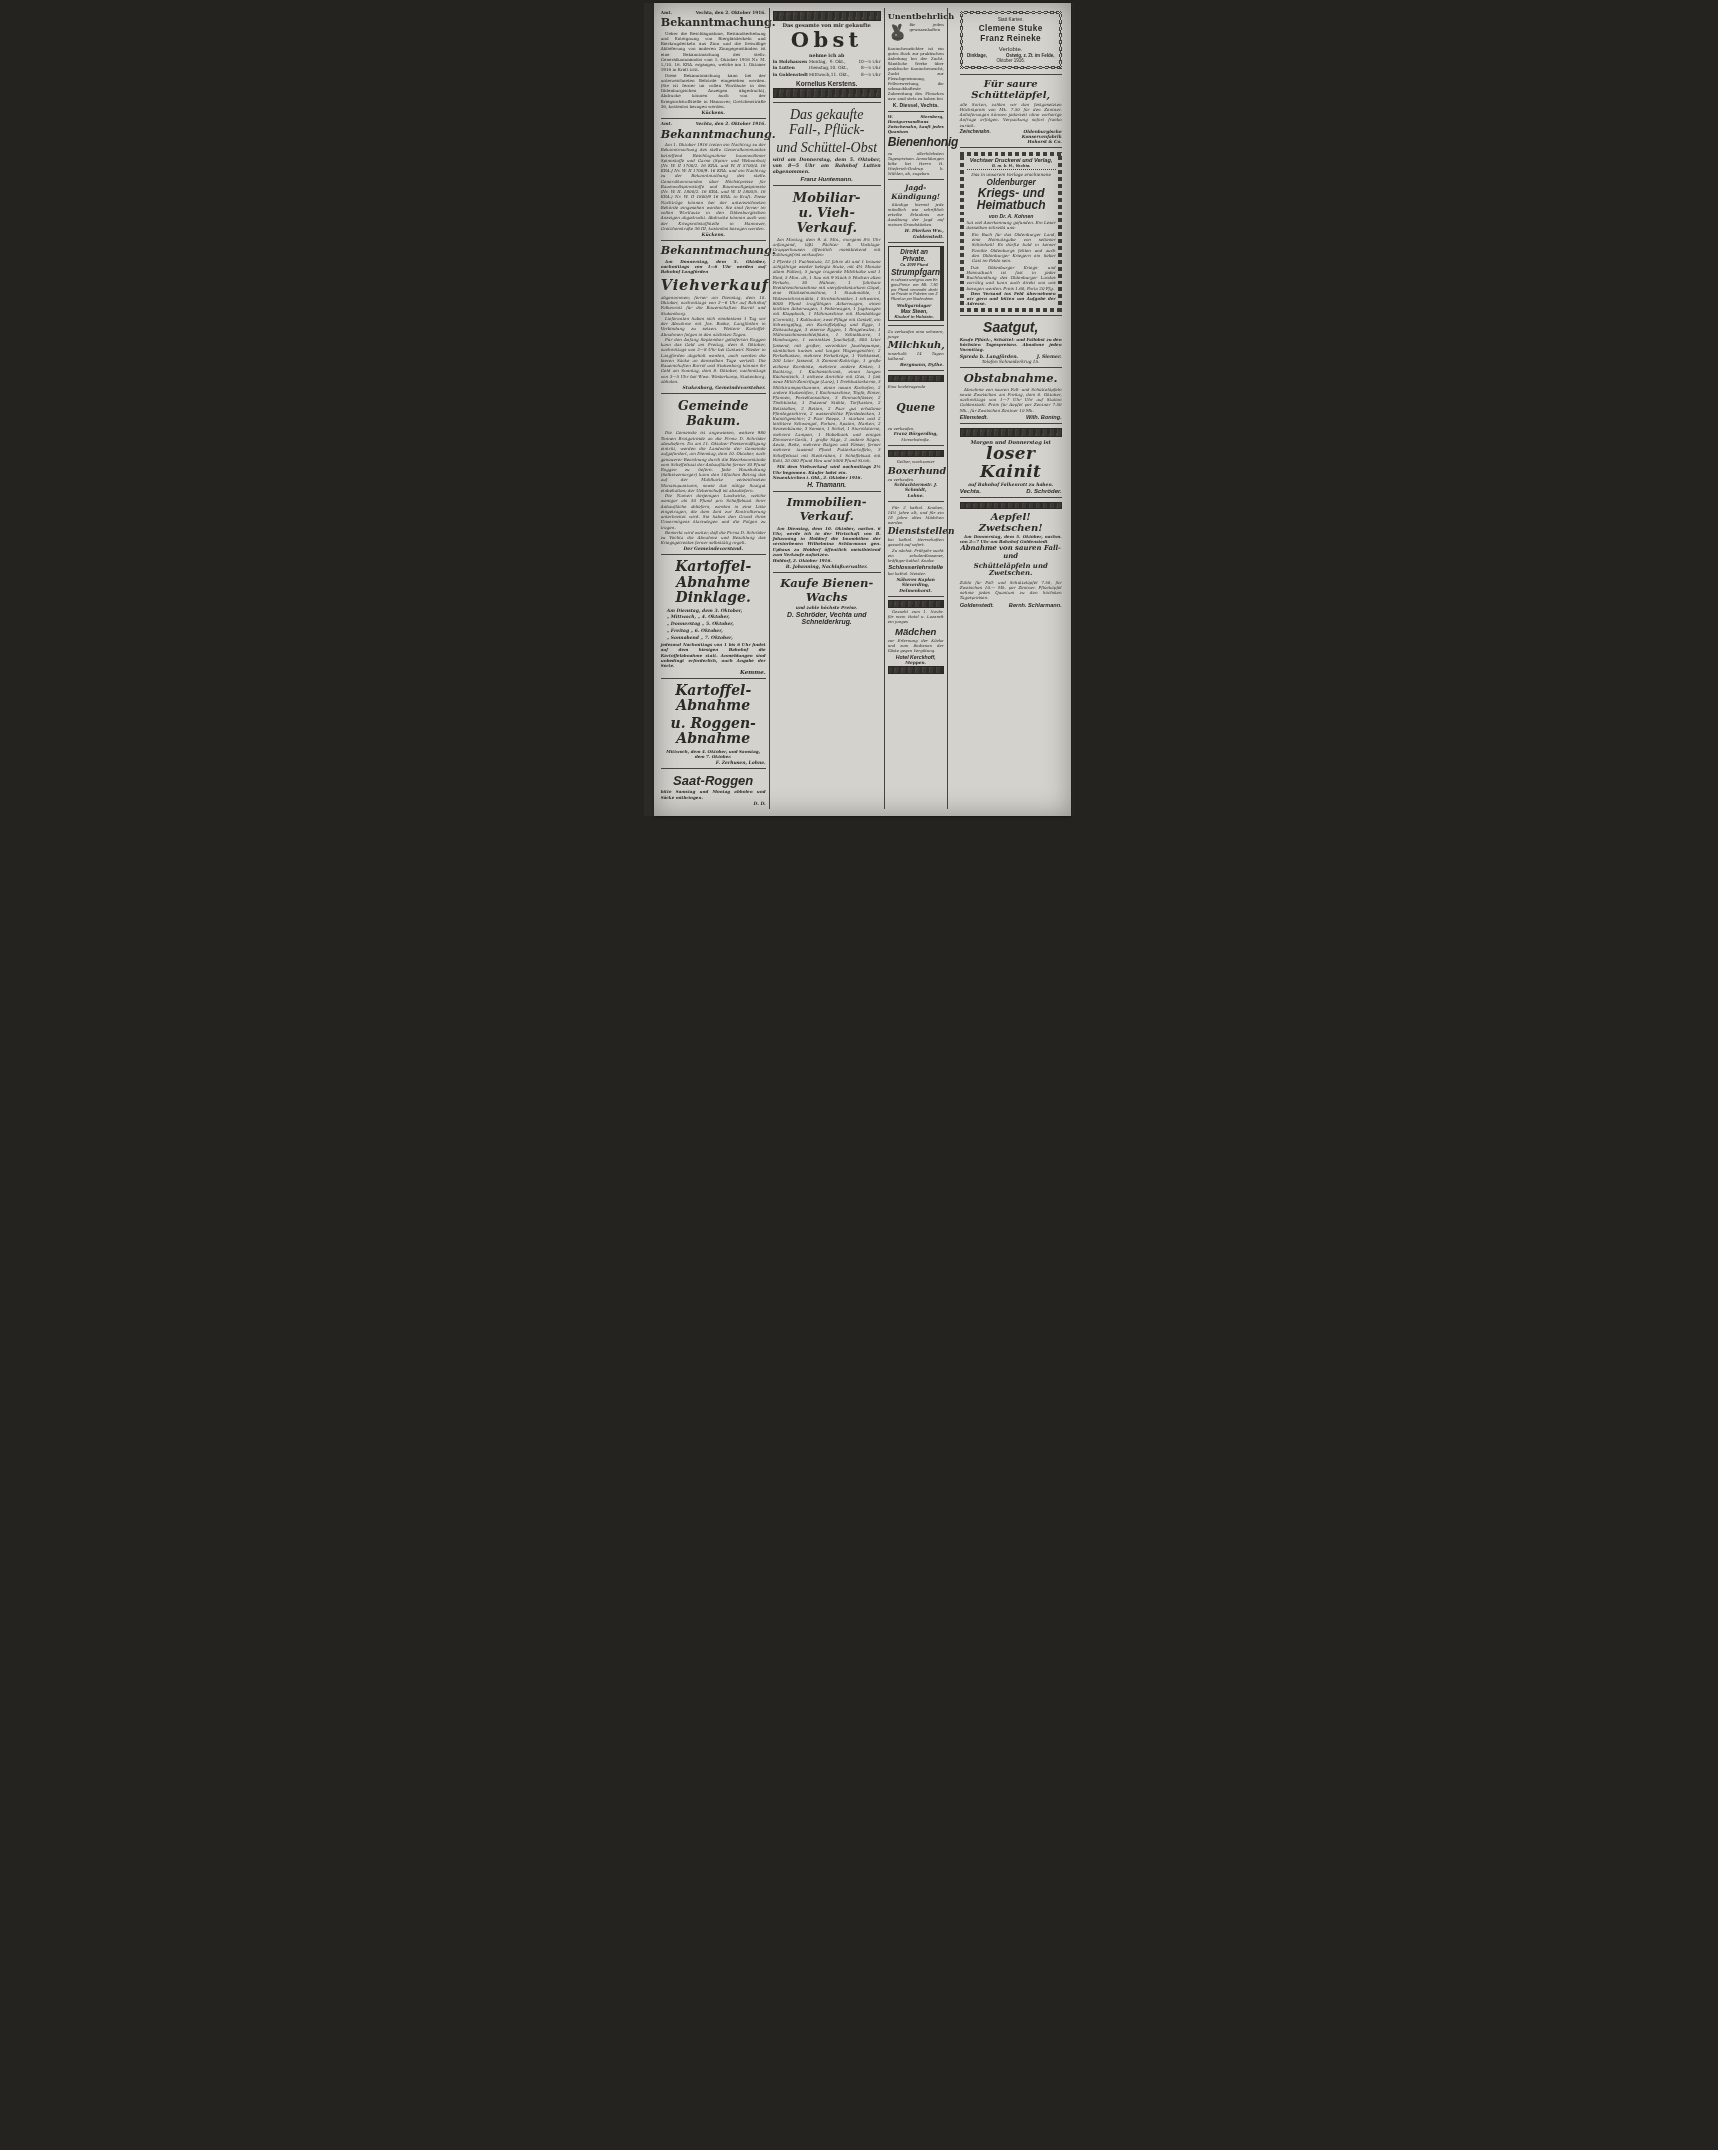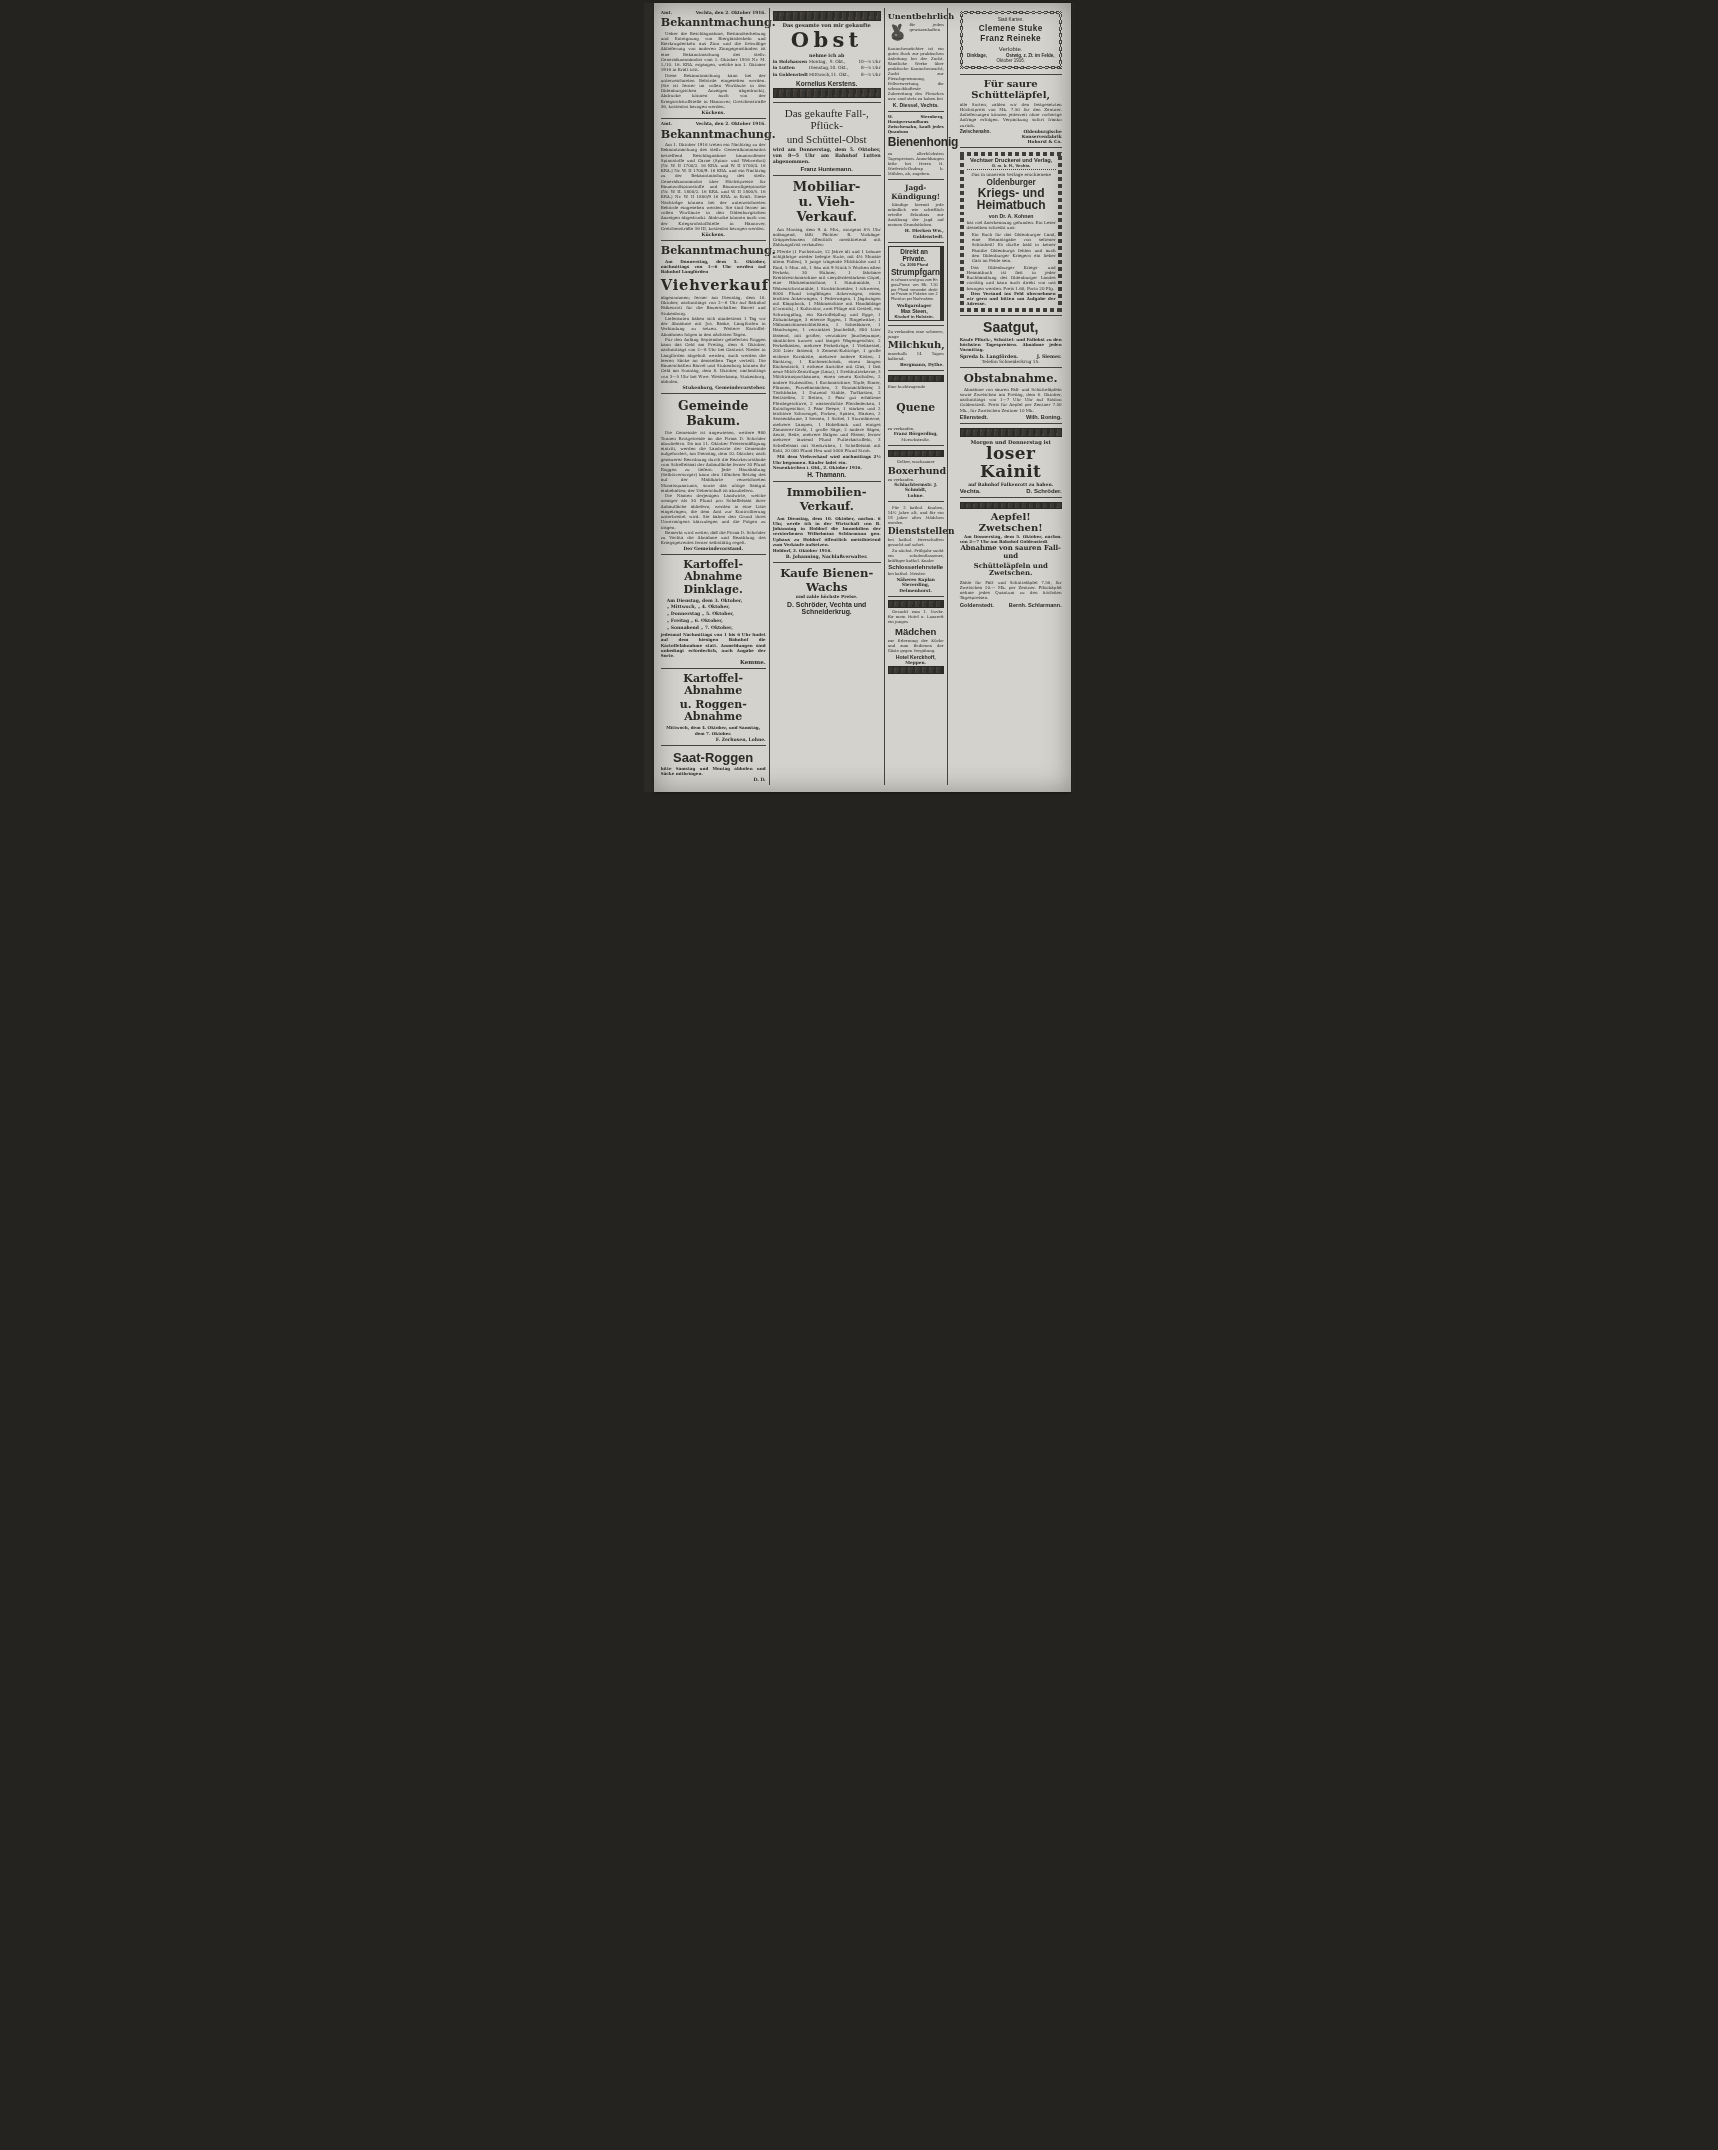--- a/index.html
+++ b/index.html
@@ -9,34 +9,34 @@
     position:relative; margin:3.4px 3.4px 8.6px 10.3px; background:#d3d2cd;
     color:#2b2a27; box-shadow: inset 0 0 26px rgba(60,58,52,.45), 0.9px 1.3px 3.4px rgba(0,0,0,.6);
     padding:4.3px 3.4px 6.9px 3.4px;
   }
   .cols { display:flex; align-items:stretch; }
   .col { padding:0 3px; }
   .col + .col { border-left:0.6px solid #45433f; }
   .c1 { width:105px; } .c2 { width:108px; } .c3 { width:56px; } .c4 { width:102px;padding-left:12px; }
 
   .ad { padding:2.2px 0 3px 0; }
-  .ad + .ad { border-top:0.6px solid #45433f; }
+  .ad + .ad { border-top:0.6px solid #45433f;font-style:italic; }
 
   .body-txt { font-size:4.1px; line-height:1.28; text-align:justify; }
   .body-txt.indent { text-indent:4.3px; }
   .c3 .body-txt { font-size:3.9px; }
   .center { text-align:center; }
   .right { text-align:right; }
   .bold { font-weight:bold; }
   .sans { font-family:"Liberation Sans", sans-serif; }
 
   .dateline { display:flex; justify-content:space-between; font-size:4.3px; margin-bottom:0.9px; }
   .hl { font-weight:bold; text-align:center; }
   .hl-xl { font-size:11.2px; line-height:1.1; margin:1.3px 0 2.2px; }
-  .hl-lg { font-size:11px; line-height:1.12; margin:1.3px 0 1.7px; }
+  .hl-lg { font-size:14px; line-height:1.12; margin:1.3px 0 1.7px; }
   .hl-md { font-size:6.9px; line-height:1.15; margin:0.9px 0 1.3px; }
   .hl-huge { font-size:14.6px; letter-spacing:0.9px; margin:1.7px 0; }
   .sig { font-size:4.5px; font-weight:bold; text-align:right; margin-top:0.9px; }
   .sig-center { text-align:center; }
   .sig-row { display:flex; justify-content:space-between; font-size:4.7px; font-weight:bold; margin-top:1.3px; }
 
   .bar-mottled { height:5.6px; margin:1.3px 0;
     background: repeating-linear-gradient(97deg,#3b3935 0 3px,#2f2d2a 3px 5.6px,#48443d 5.6px 6.9px);
     border:0.4px solid #2c2b28; }
   .bar-thick { height:7.7px; }

